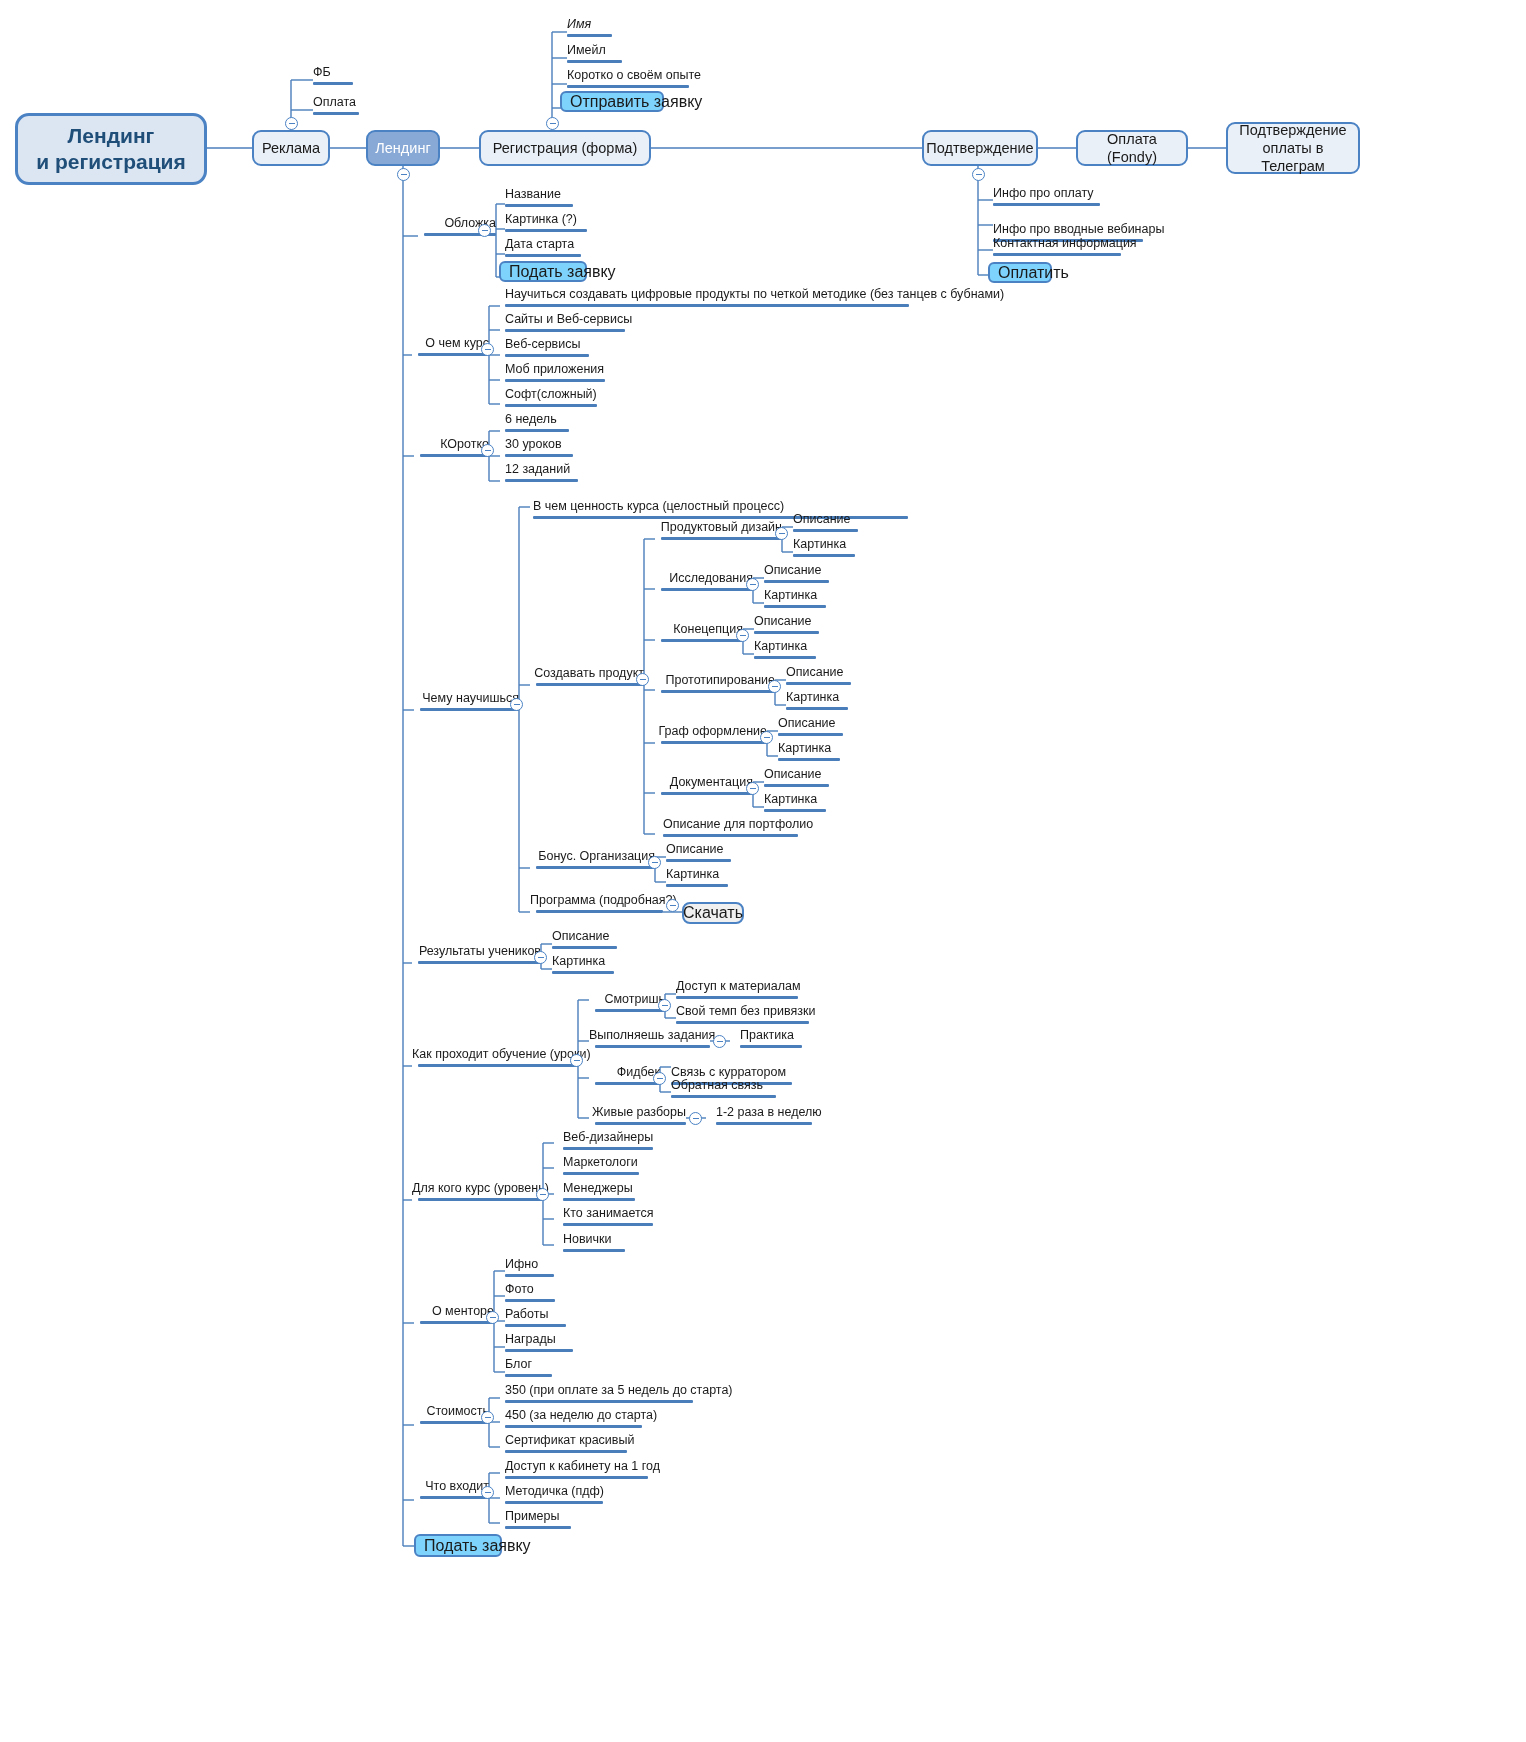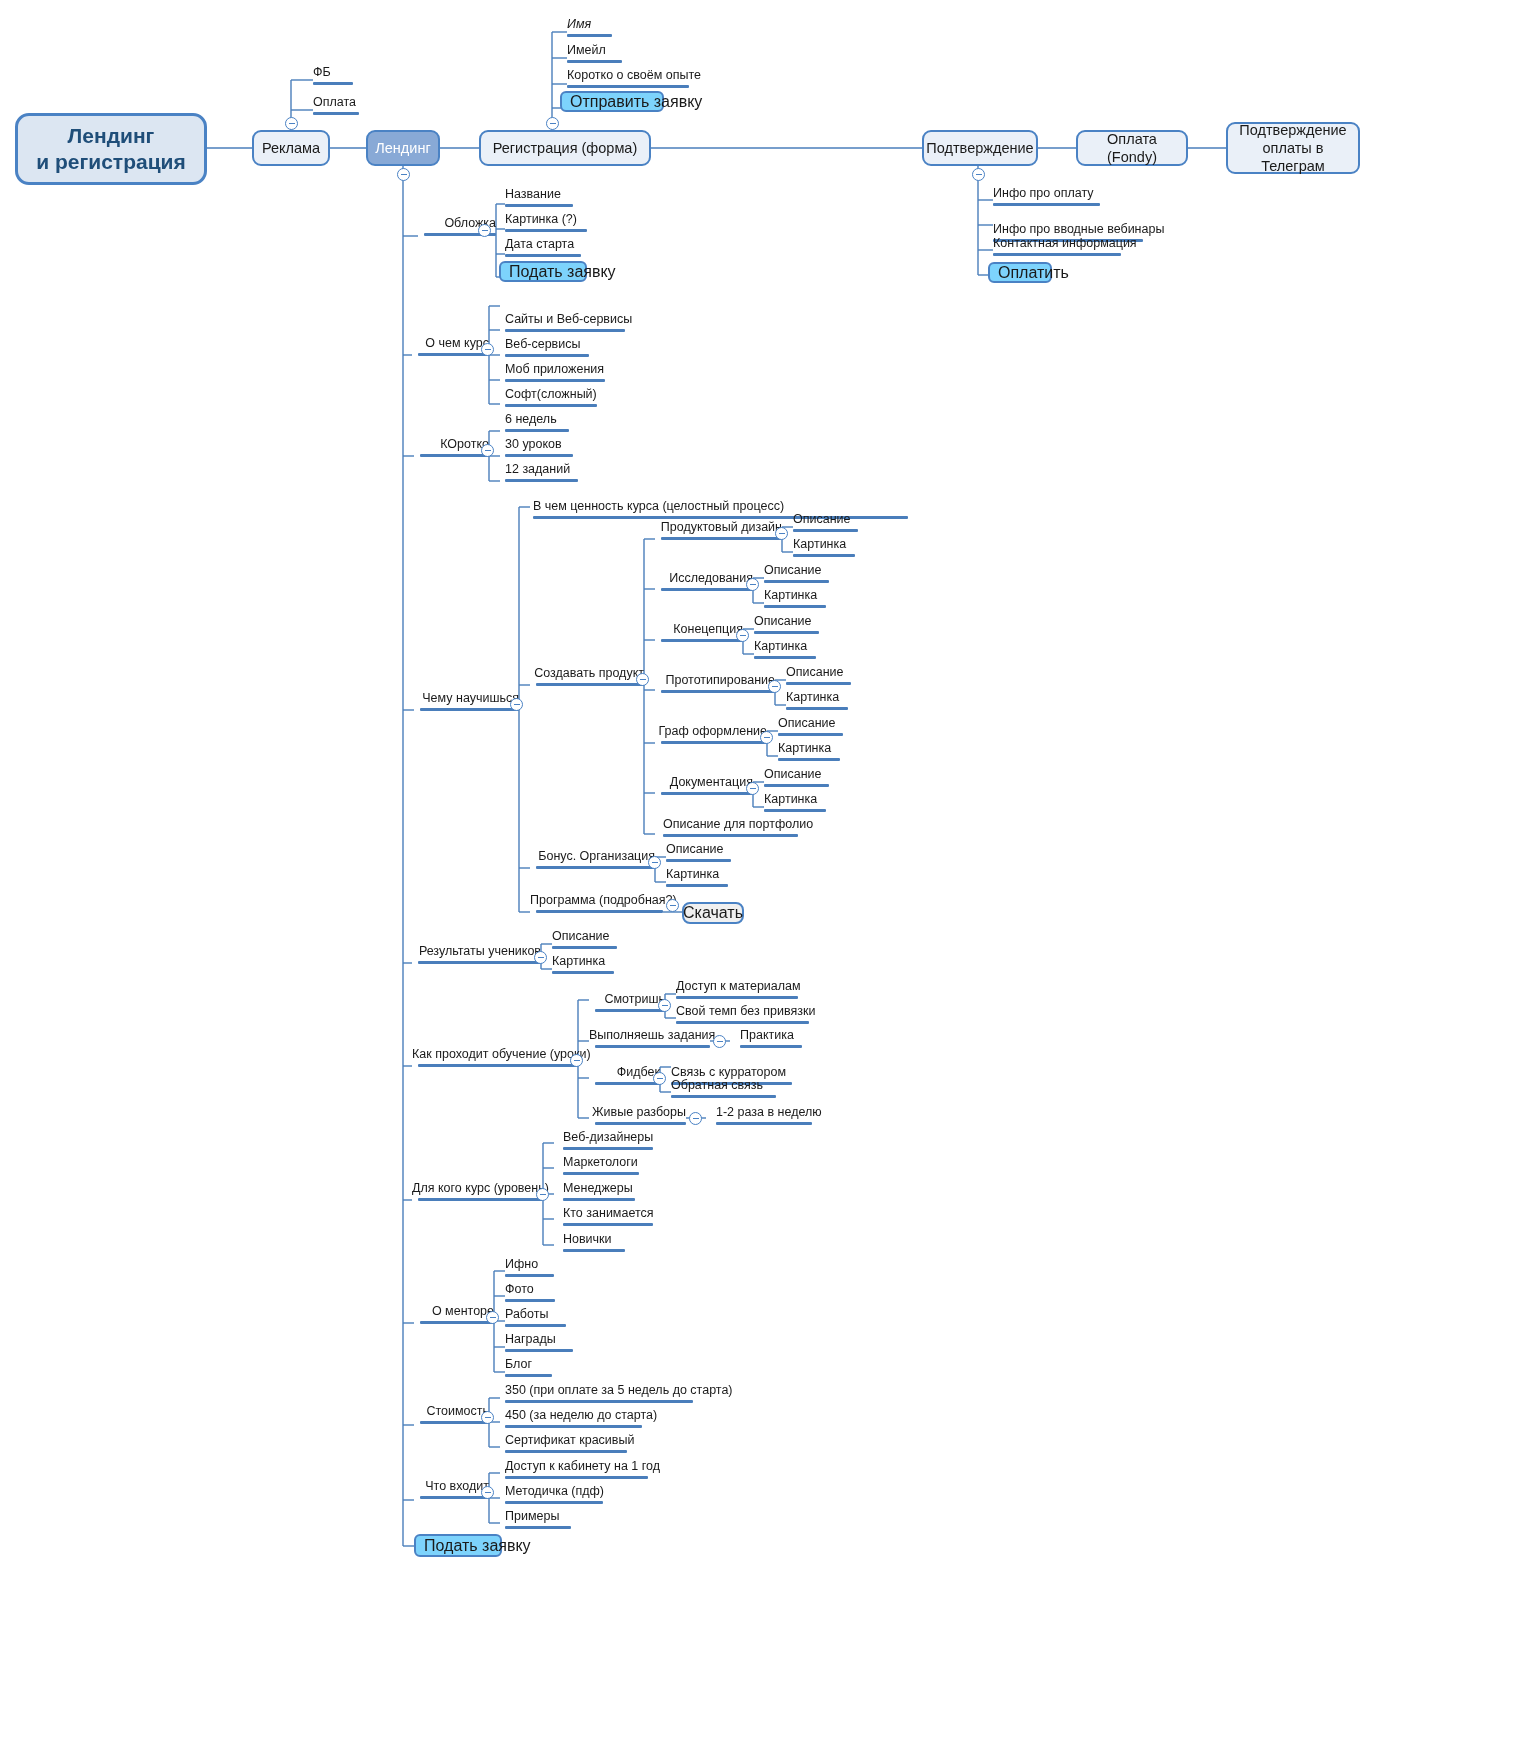--- a/index.html
+++ b/index.html
@@ -359,20 +359,24 @@
     <span class="t-text">Дата старта</span>
     <span class="t-rule" style="width:76px;"></span>
   </div>
   <div class="btn-orange" style="left:499px; top:261px; width:88px; height:21px;">Подать заявку</div>
 
   <div class="topic right-align" style="left:412px; top:337px; width:77px;">
     <span class="t-text">О чем курс</span>
     <span class="t-rule" style="width:71px; margin-left:6px;"></span>
   </div>
   <div class="handle" style="left:481px; top:343px;"></div>
+  <div class="topic" style="left:505px; top:288px;">
+    <span class="t-text">Научиться создавать цифровые продукты по четкой методике (без танцев с бубнами)</span>
+    <span class="t-rule" style="width:404px;"></span>
+  </div>
   <div class="topic" style="left:505px; top:313px;">
     <span class="t-text">Сайты и Веб-сервисы</span>
     <span class="t-rule" style="width:120px;"></span>
   </div>
   <div class="topic" style="left:505px; top:338px;">
     <span class="t-text">Веб-сервисы</span>
     <span class="t-rule" style="width:84px;"></span>
   </div>
   <div class="topic" style="left:505px; top:363px;">
     <span class="t-text">Моб приложения</span>

